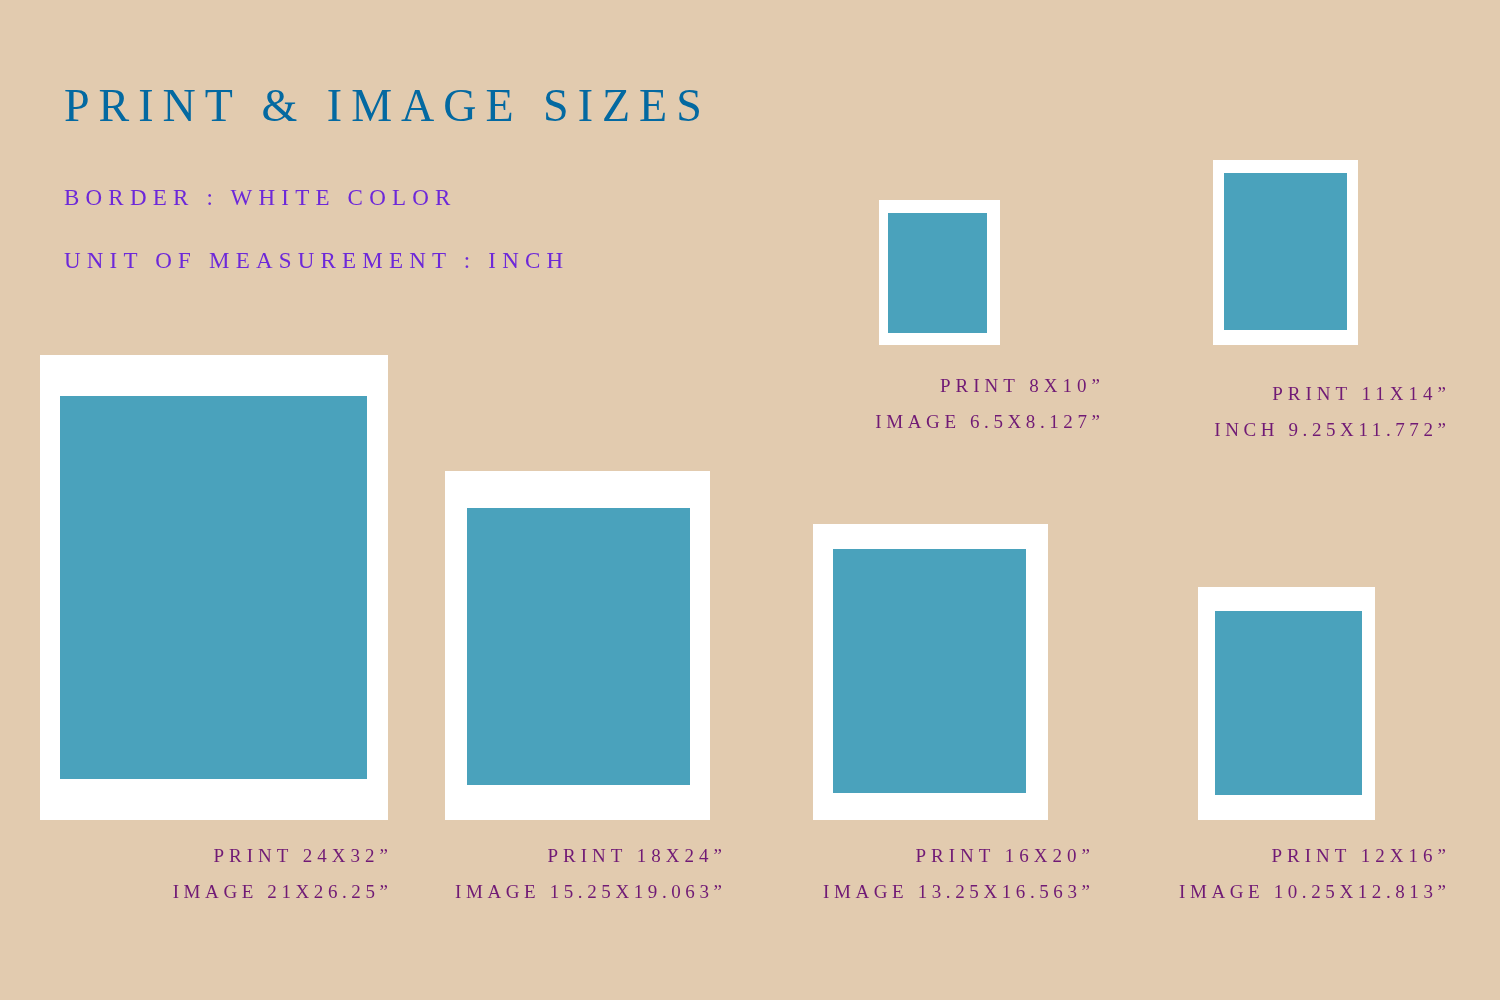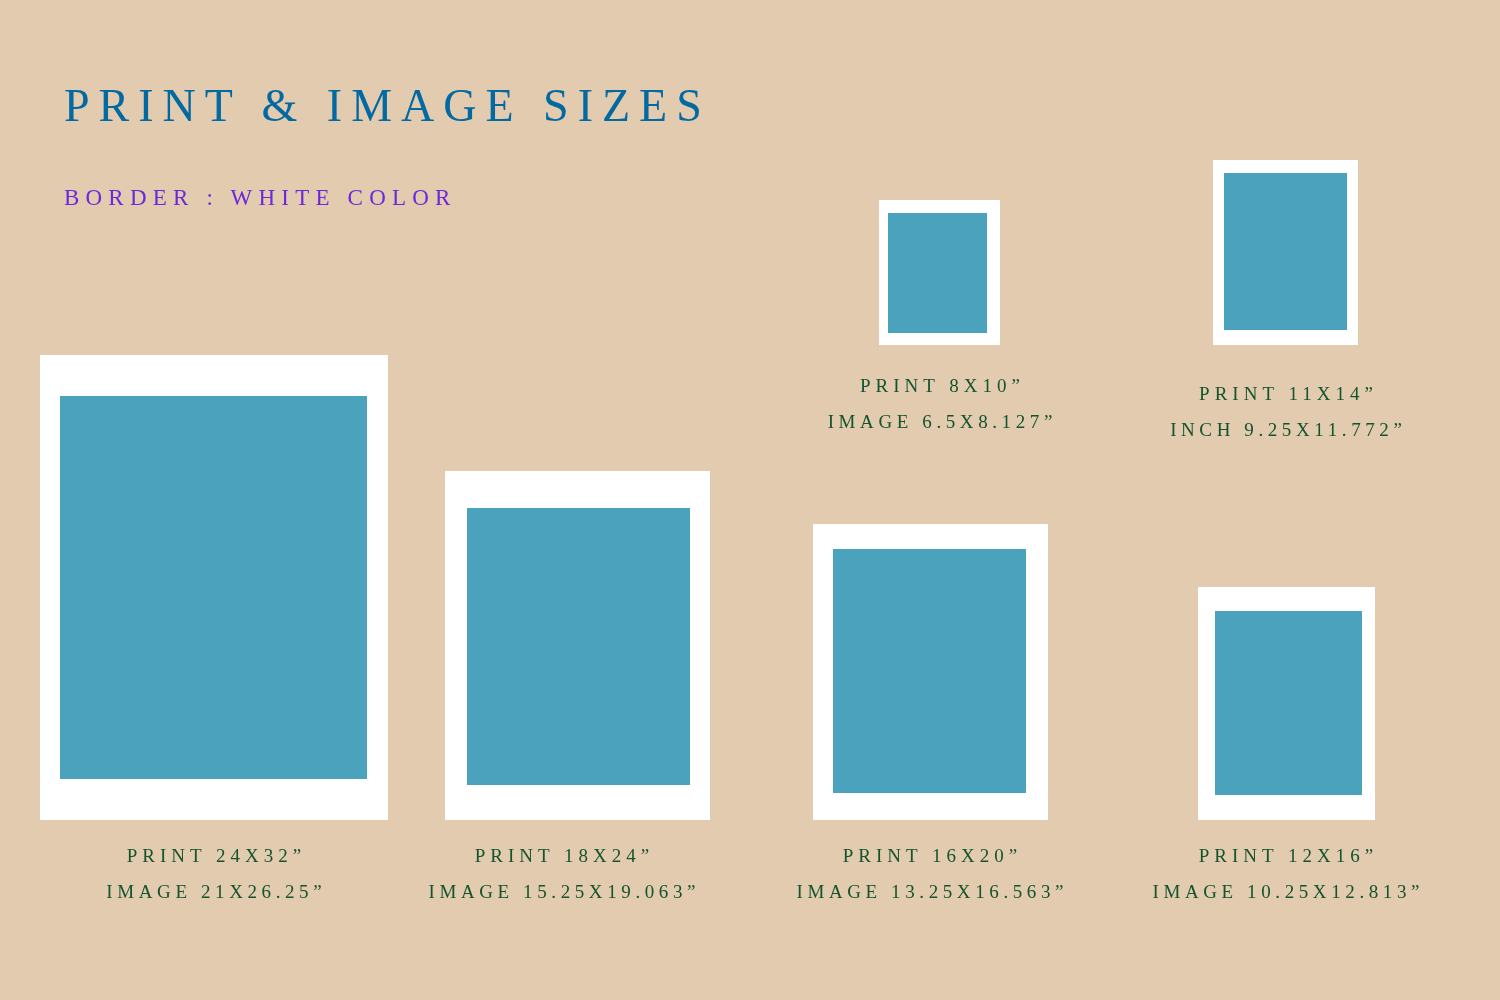--- a/index.html
+++ b/index.html
@@ -54,41 +54,42 @@
     box-sizing: border-box;
   }
   .frame-inner {
     position: absolute;
     background: #4aa2bc;
   }
 
   
   .caption {
     position: absolute;
-    text-align: center;
-    color: #14532d;
+    text-align: right;
+    color: #701a75;
     white-space: nowrap;
   }
   .caption .line {
     display: block;
     font-size: 19px;
     line-height: 36px;
     letter-spacing: 4.6px;
   }
   .caption .line-print { letter-spacing: 5.0px; }
   .caption .quote { letter-spacing: 0; }
 </style>
 </head>
 <body>
 
 <div id="poster">
 
   <div class="title">PRINT &amp; IMAGE SIZES</div>
 
   <div class="subtitle subtitle-1">BORDER : WHITE COLOR</div>
+  <div class="subtitle subtitle-2">UNIT OF MEASUREMENT : INCH</div>
 
   <div class="frame" style="left:40px; top:355px; width:348px; height:465px;">
     <div class="frame-inner" style="left:20px; top:41px; width:307px; height:383px;"></div>
   </div>
   <div class="caption" style="left:40px; top:838px; width:348px;">
     <span class="line line-print"><span>PRINT 24X32</span><span class="quote">”</span></span>
     <span class="line line-image"><span>IMAGE 21X26.25</span><span class="quote">”</span></span>
   </div>
 
   <div class="frame" style="left:445px; top:471px; width:265px; height:349px;">

